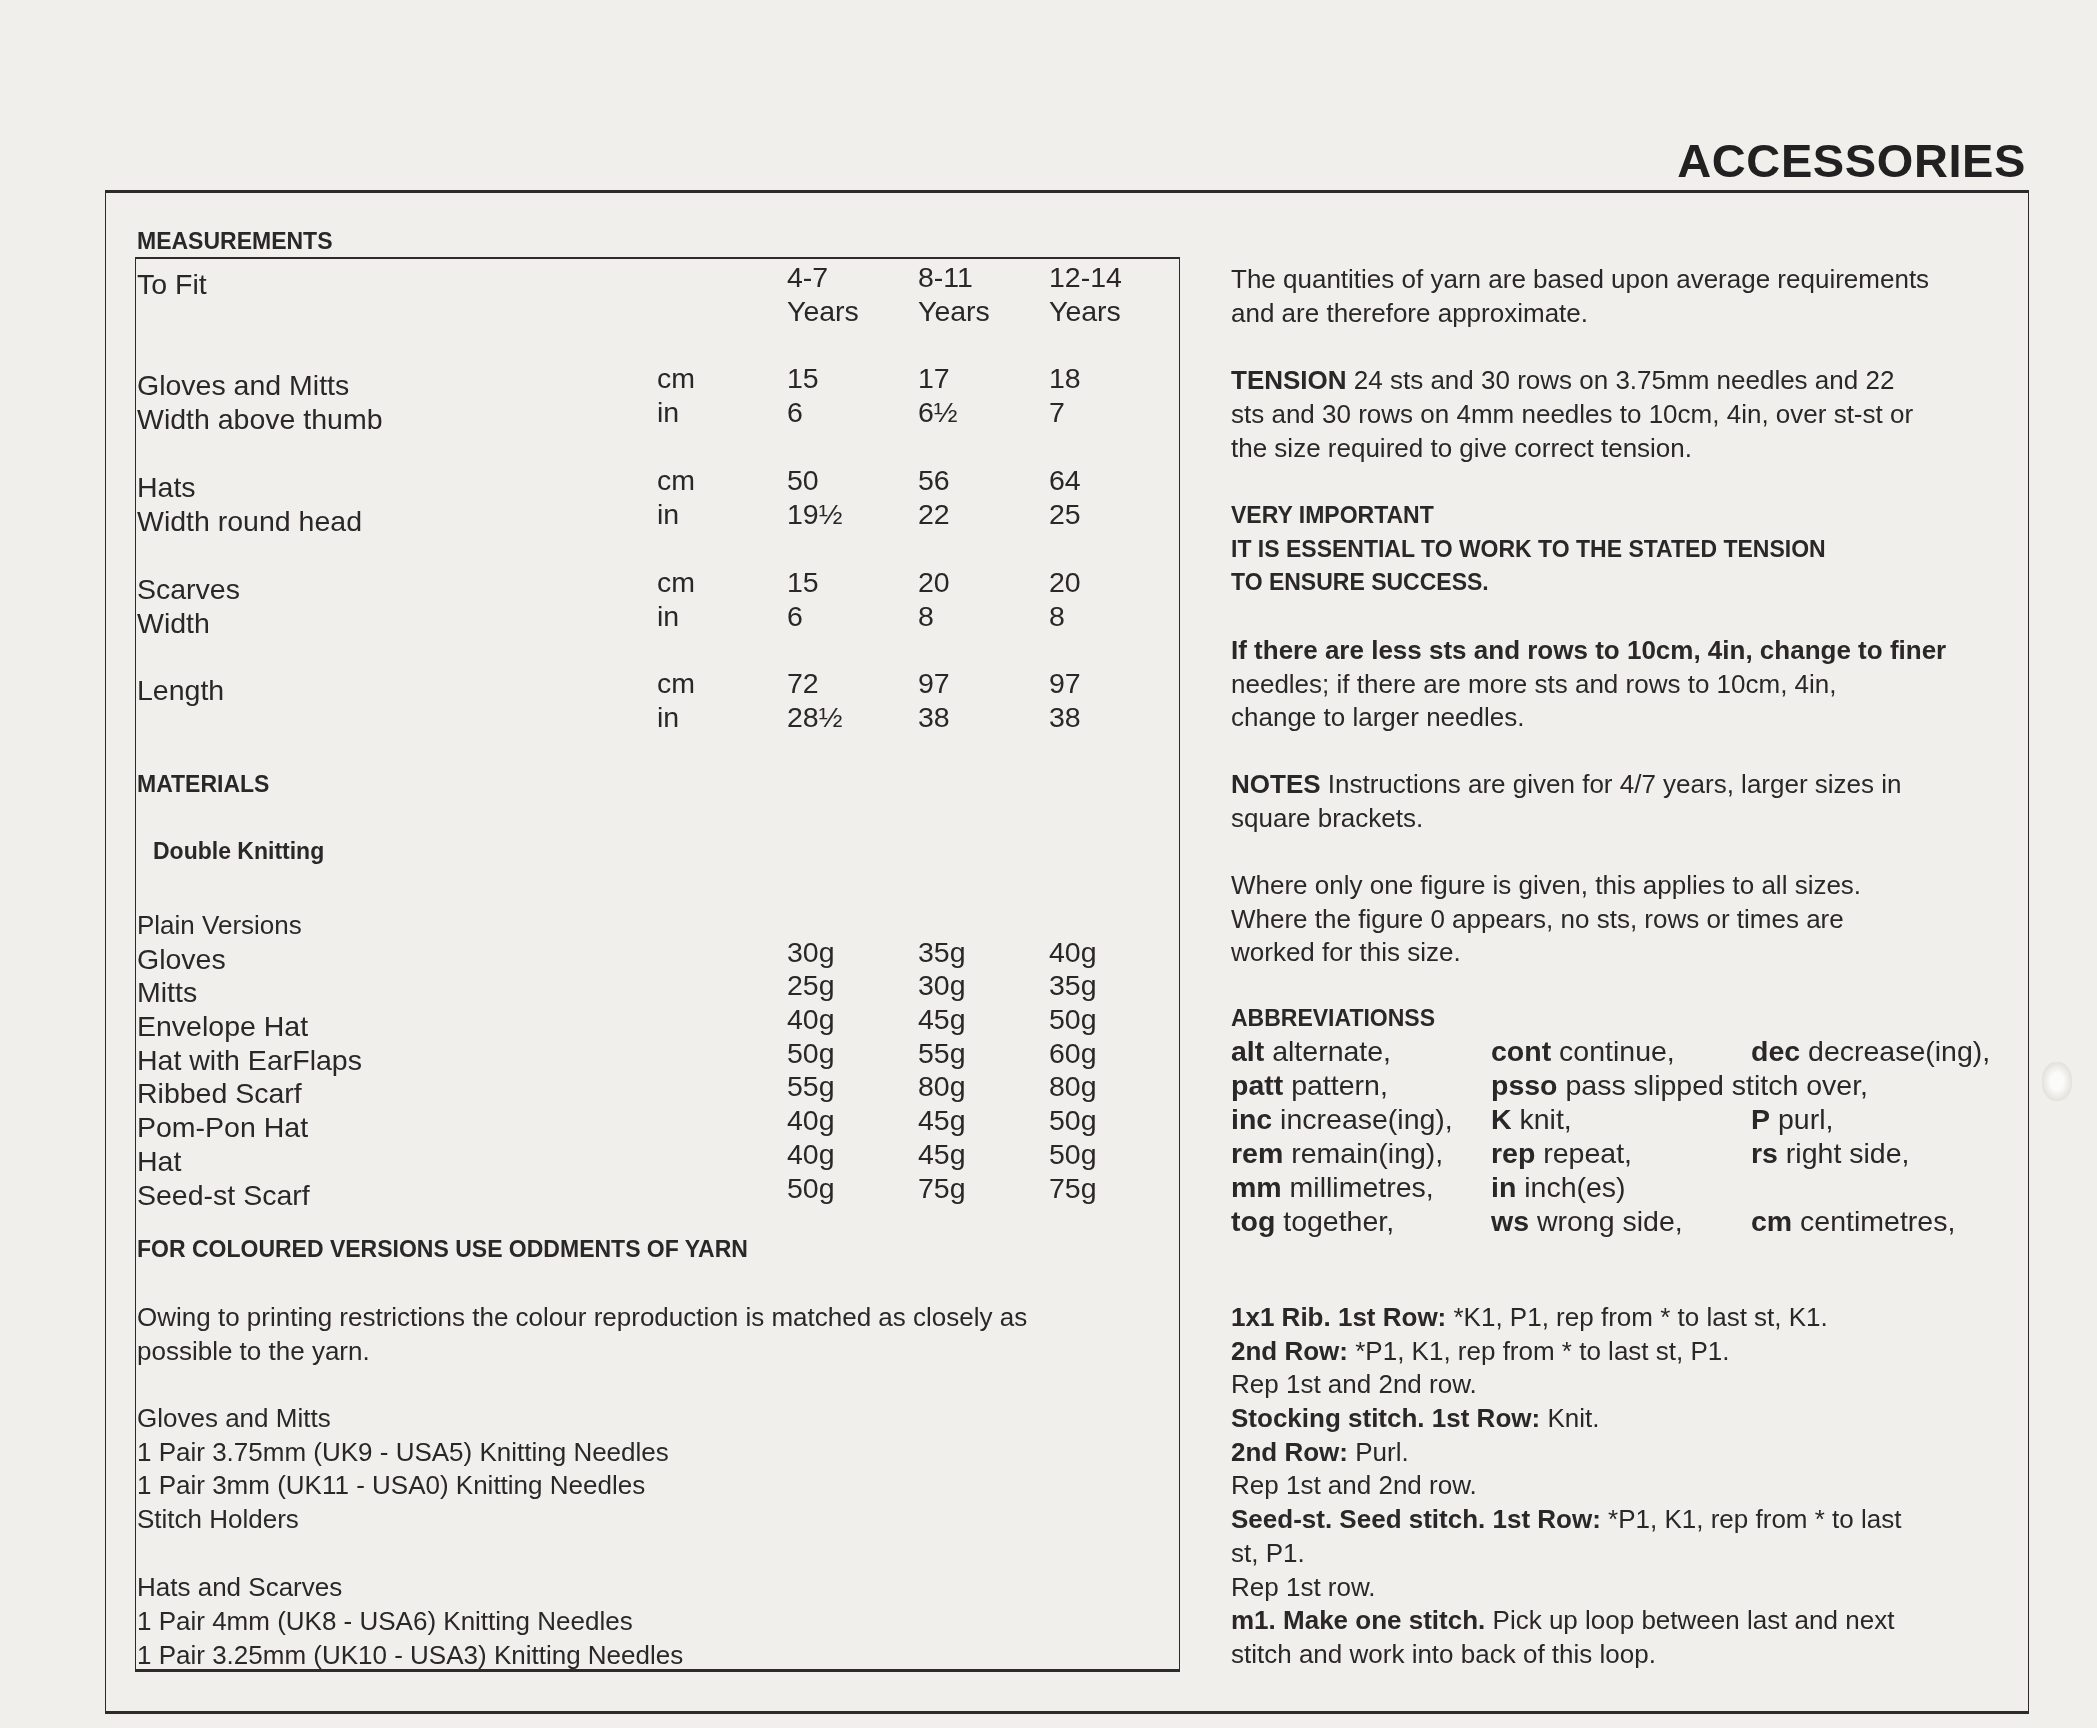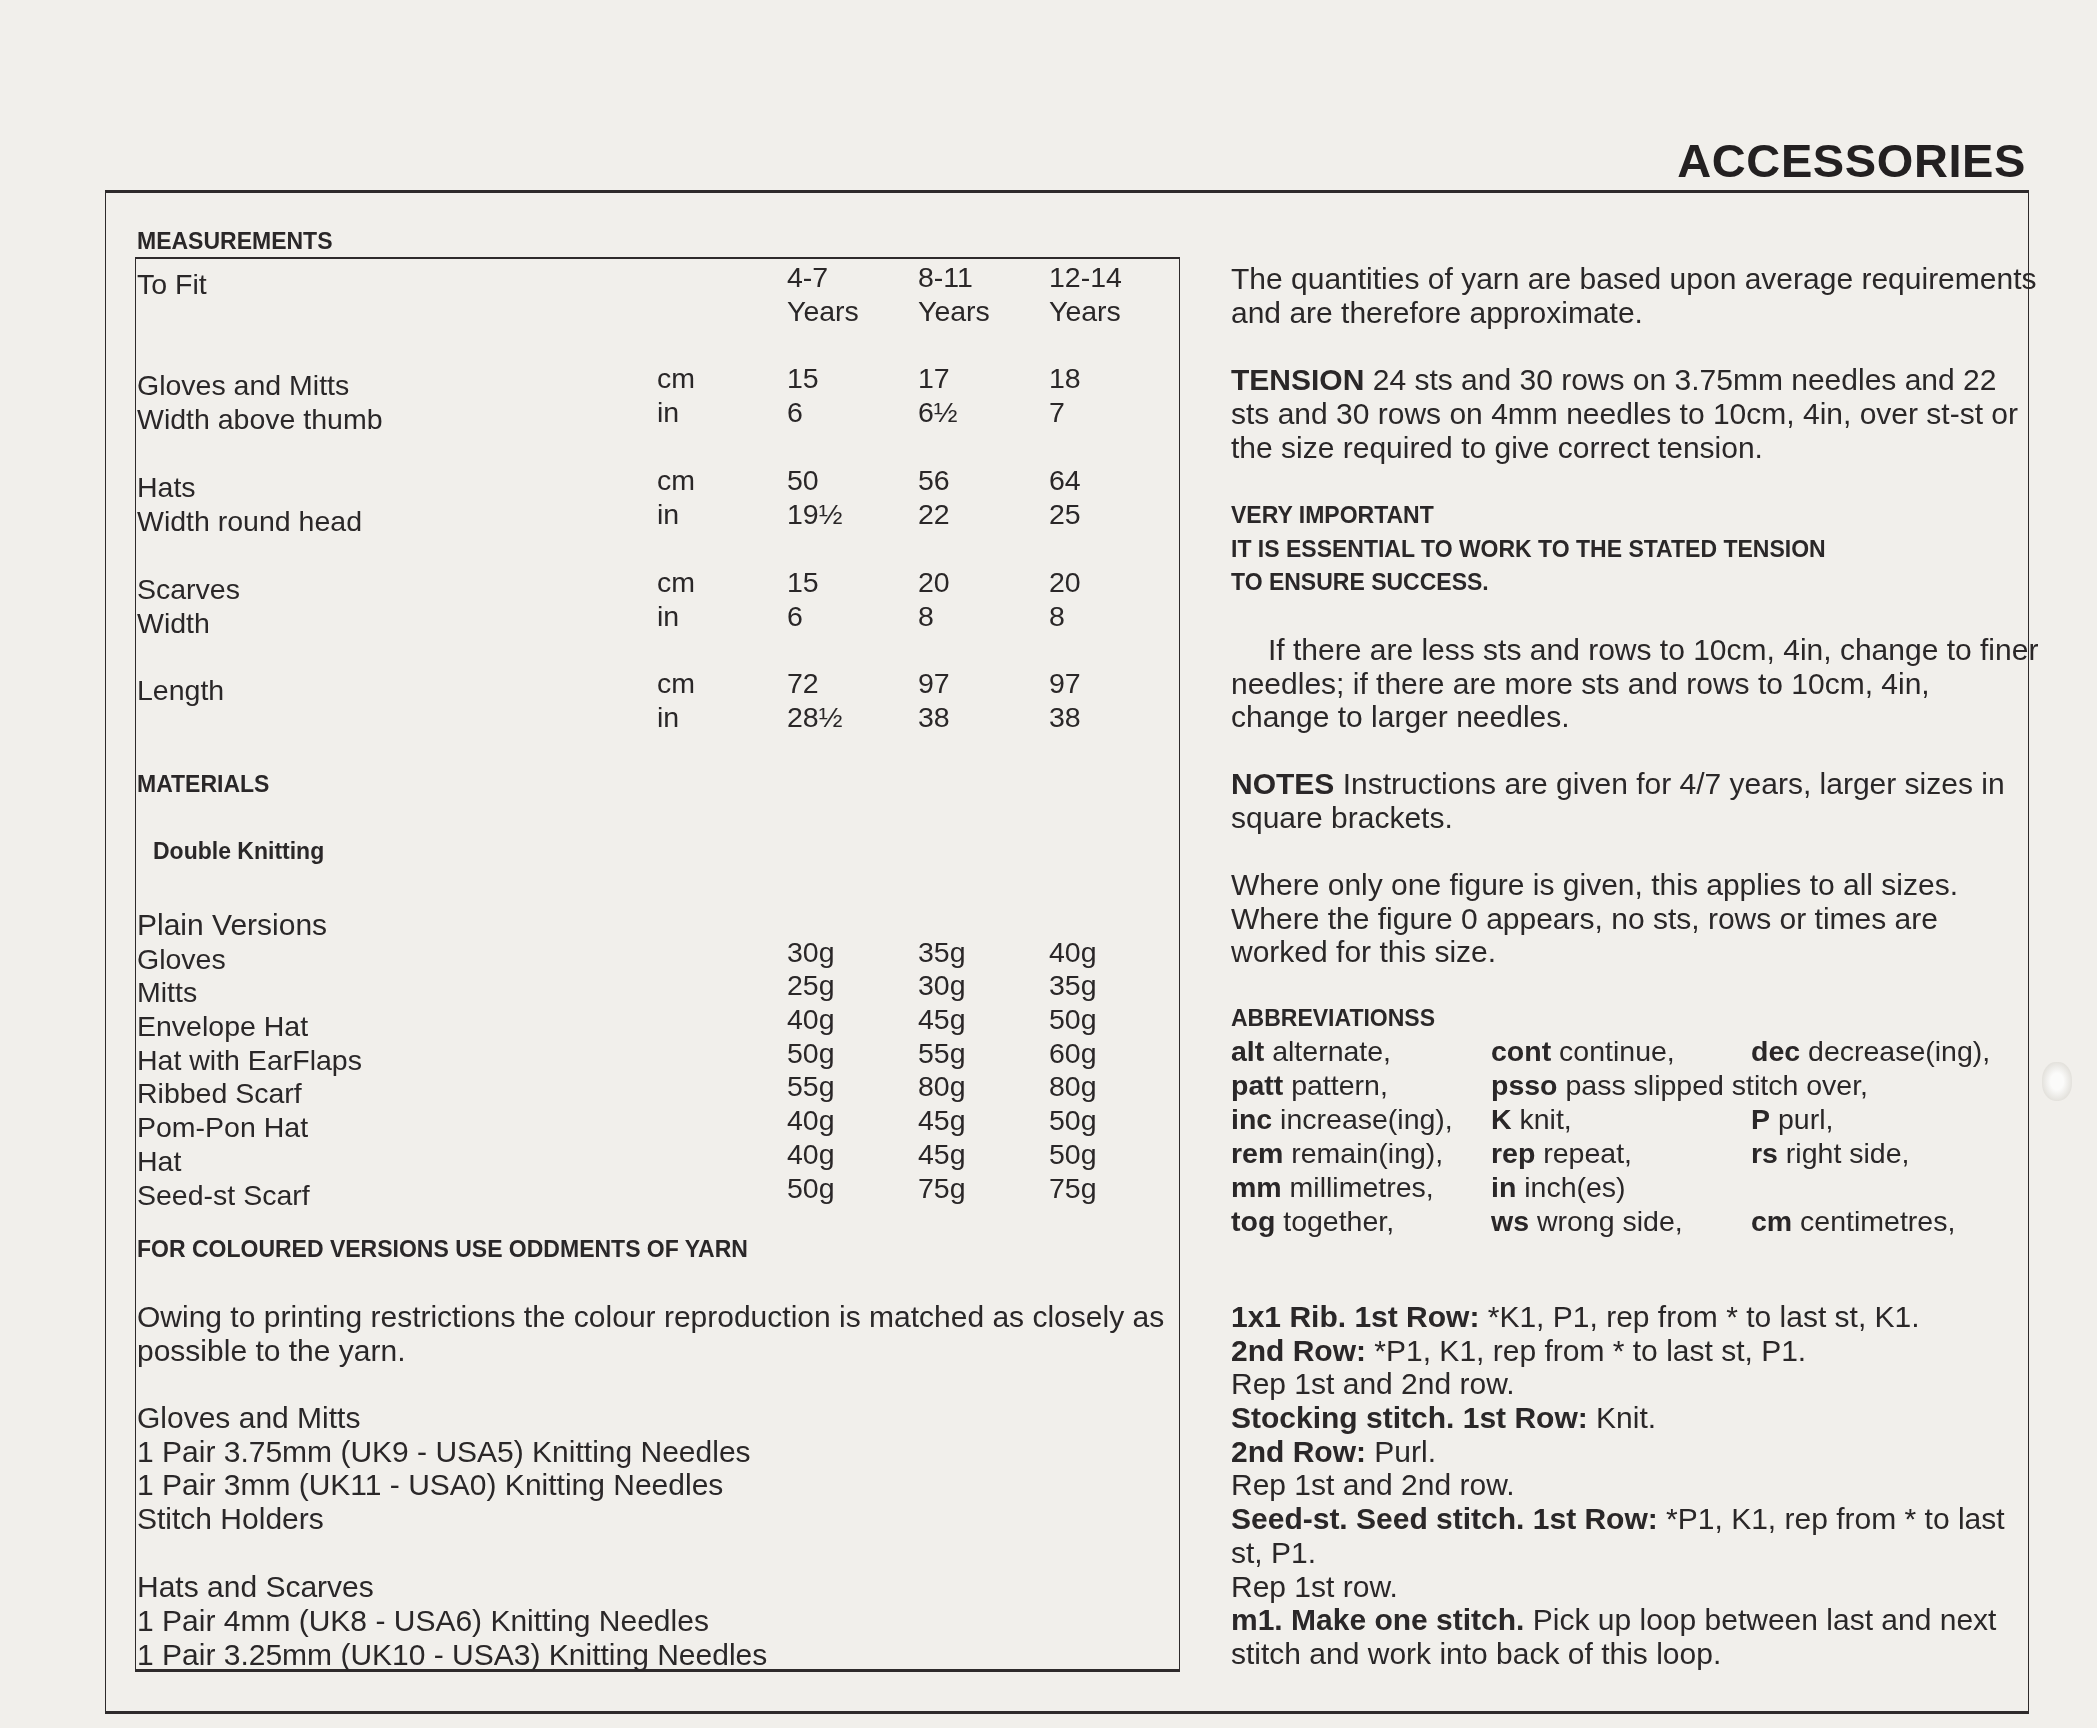--- a/index.html
+++ b/index.html
@@ -67,21 +67,21 @@
     line-height: 34px;
     white-space: nowrap;
   }
   .row .lbl { position: absolute; left: 0; margin-top: 7px; }
   .row .unit { position: absolute; left: 520px; }
   .row .c1 { position: absolute; left: 650px; }
   .row .c2 { position: absolute; left: 781px; }
   .row .c3 { position: absolute; left: 912px; }
   .text-line {
     position: absolute;
-    font-size: 30px;
+    font-size: 26px;
     line-height: 34px;
     white-space: nowrap;
   }
   .abbr-grid {
     position: absolute;
     left: 1231px;
     top: 1034px;
     width: 797px;
     font-size: 28.5px;
     line-height: 34px;
@@ -268,21 +268,21 @@
 <div class="text-line" style="left:1231px; top:296px;">and are therefore approximate.</div>
 
 <div class="text-line" style="left:1231px; top:363px;"><b>TENSION</b><span> 24 sts and 30 rows on 3.75mm needles and 22</span></div>
 <div class="text-line" style="left:1231px; top:397px;">sts and 30 rows on 4mm needles to 10cm, 4in, over st-st or</div>
 <div class="text-line" style="left:1231px; top:431px;">the size required to give correct tension.</div>
 
 <div class="section-heading" style="left:1231px; top:498px;">VERY IMPORTANT</div>
 <div class="section-heading" style="left:1231px; top:532px;">IT IS ESSENTIAL TO WORK TO THE STATED TENSION</div>
 <div class="section-heading" style="left:1231px; top:565px;">TO ENSURE SUCCESS.</div>
 
-<div class="text-line" style="left:1268px; top:633px;">If there are less sts and rows to 10cm, 4in, change to finer</div>
+<div class="text-line" style="left:1231px; top:633px;font-weight:bold;">If there are less sts and rows to 10cm, 4in, change to finer</div>
 <div class="text-line" style="left:1231px; top:667px;">needles; if there are more sts and rows to 10cm, 4in,</div>
 <div class="text-line" style="left:1231px; top:700px;">change to larger needles.</div>
 
 <div class="text-line" style="left:1231px; top:767px;"><b>NOTES</b><span> Instructions are given for 4/7 years, larger sizes in</span></div>
 <div class="text-line" style="left:1231px; top:801px;">square brackets.</div>
 
 <div class="text-line" style="left:1231px; top:868px;">Where only one figure is given, this applies to all sizes.</div>
 <div class="text-line" style="left:1231px; top:902px;">Where the figure 0 appears, no sts, rows or times are</div>
 <div class="text-line" style="left:1231px; top:935px;">worked for this size.</div>
 

